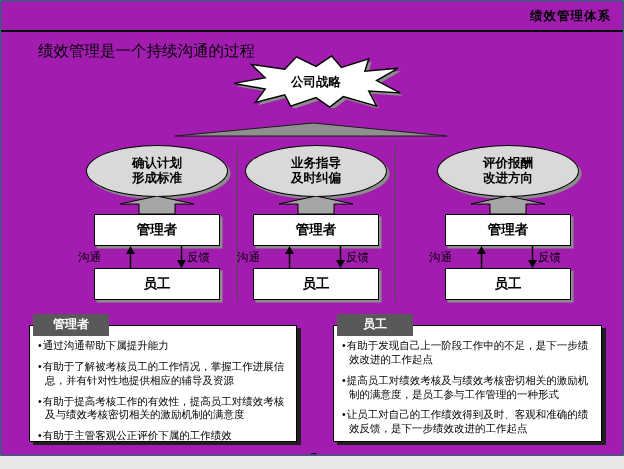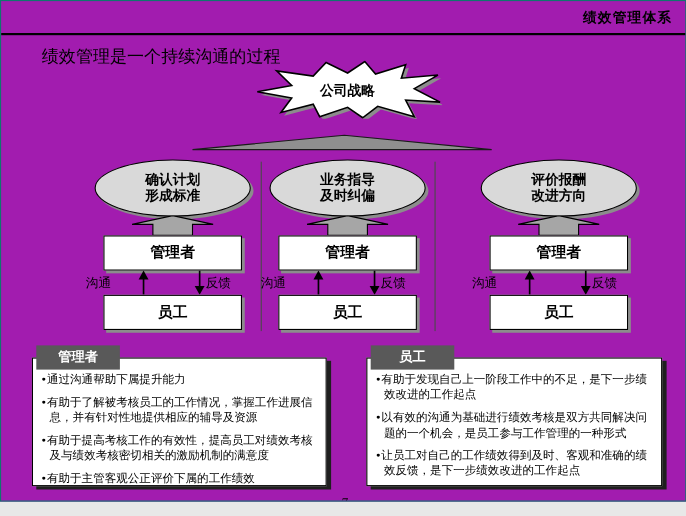--- a/index.html
+++ b/index.html
@@ -178,21 +178,21 @@
         <li>有助于主管客观公正评价下属的工作绩效</li>
       </ul>
     </div>
   </div>
 
   <div class="panel panel-right">
     <div class="panel-header">员工</div>
     <div class="panel-body">
       <ul>
         <li>有助于发现自己上一阶段工作中的不足，是下一步绩效改进的工作起点</li>
-        <li>以有效的沟通为基础进行绩效考核是双方共同解决问题的一个机会，是员工参与工作管理的一种形式</li>
+        <li>提高员工对绩效考核及与绩效考核密切相关的激励机制的满意度，是员工参与工作管理的一种形式</li>
         <li>让员工对自己的工作绩效得到及时、客观和准确的绩效反馈，是下一步绩效改进的工作起点</li>
       </ul>
     </div>
   </div>
 
   <div class="page-number">7</div>
 
 </div>
 
 </body></html>

